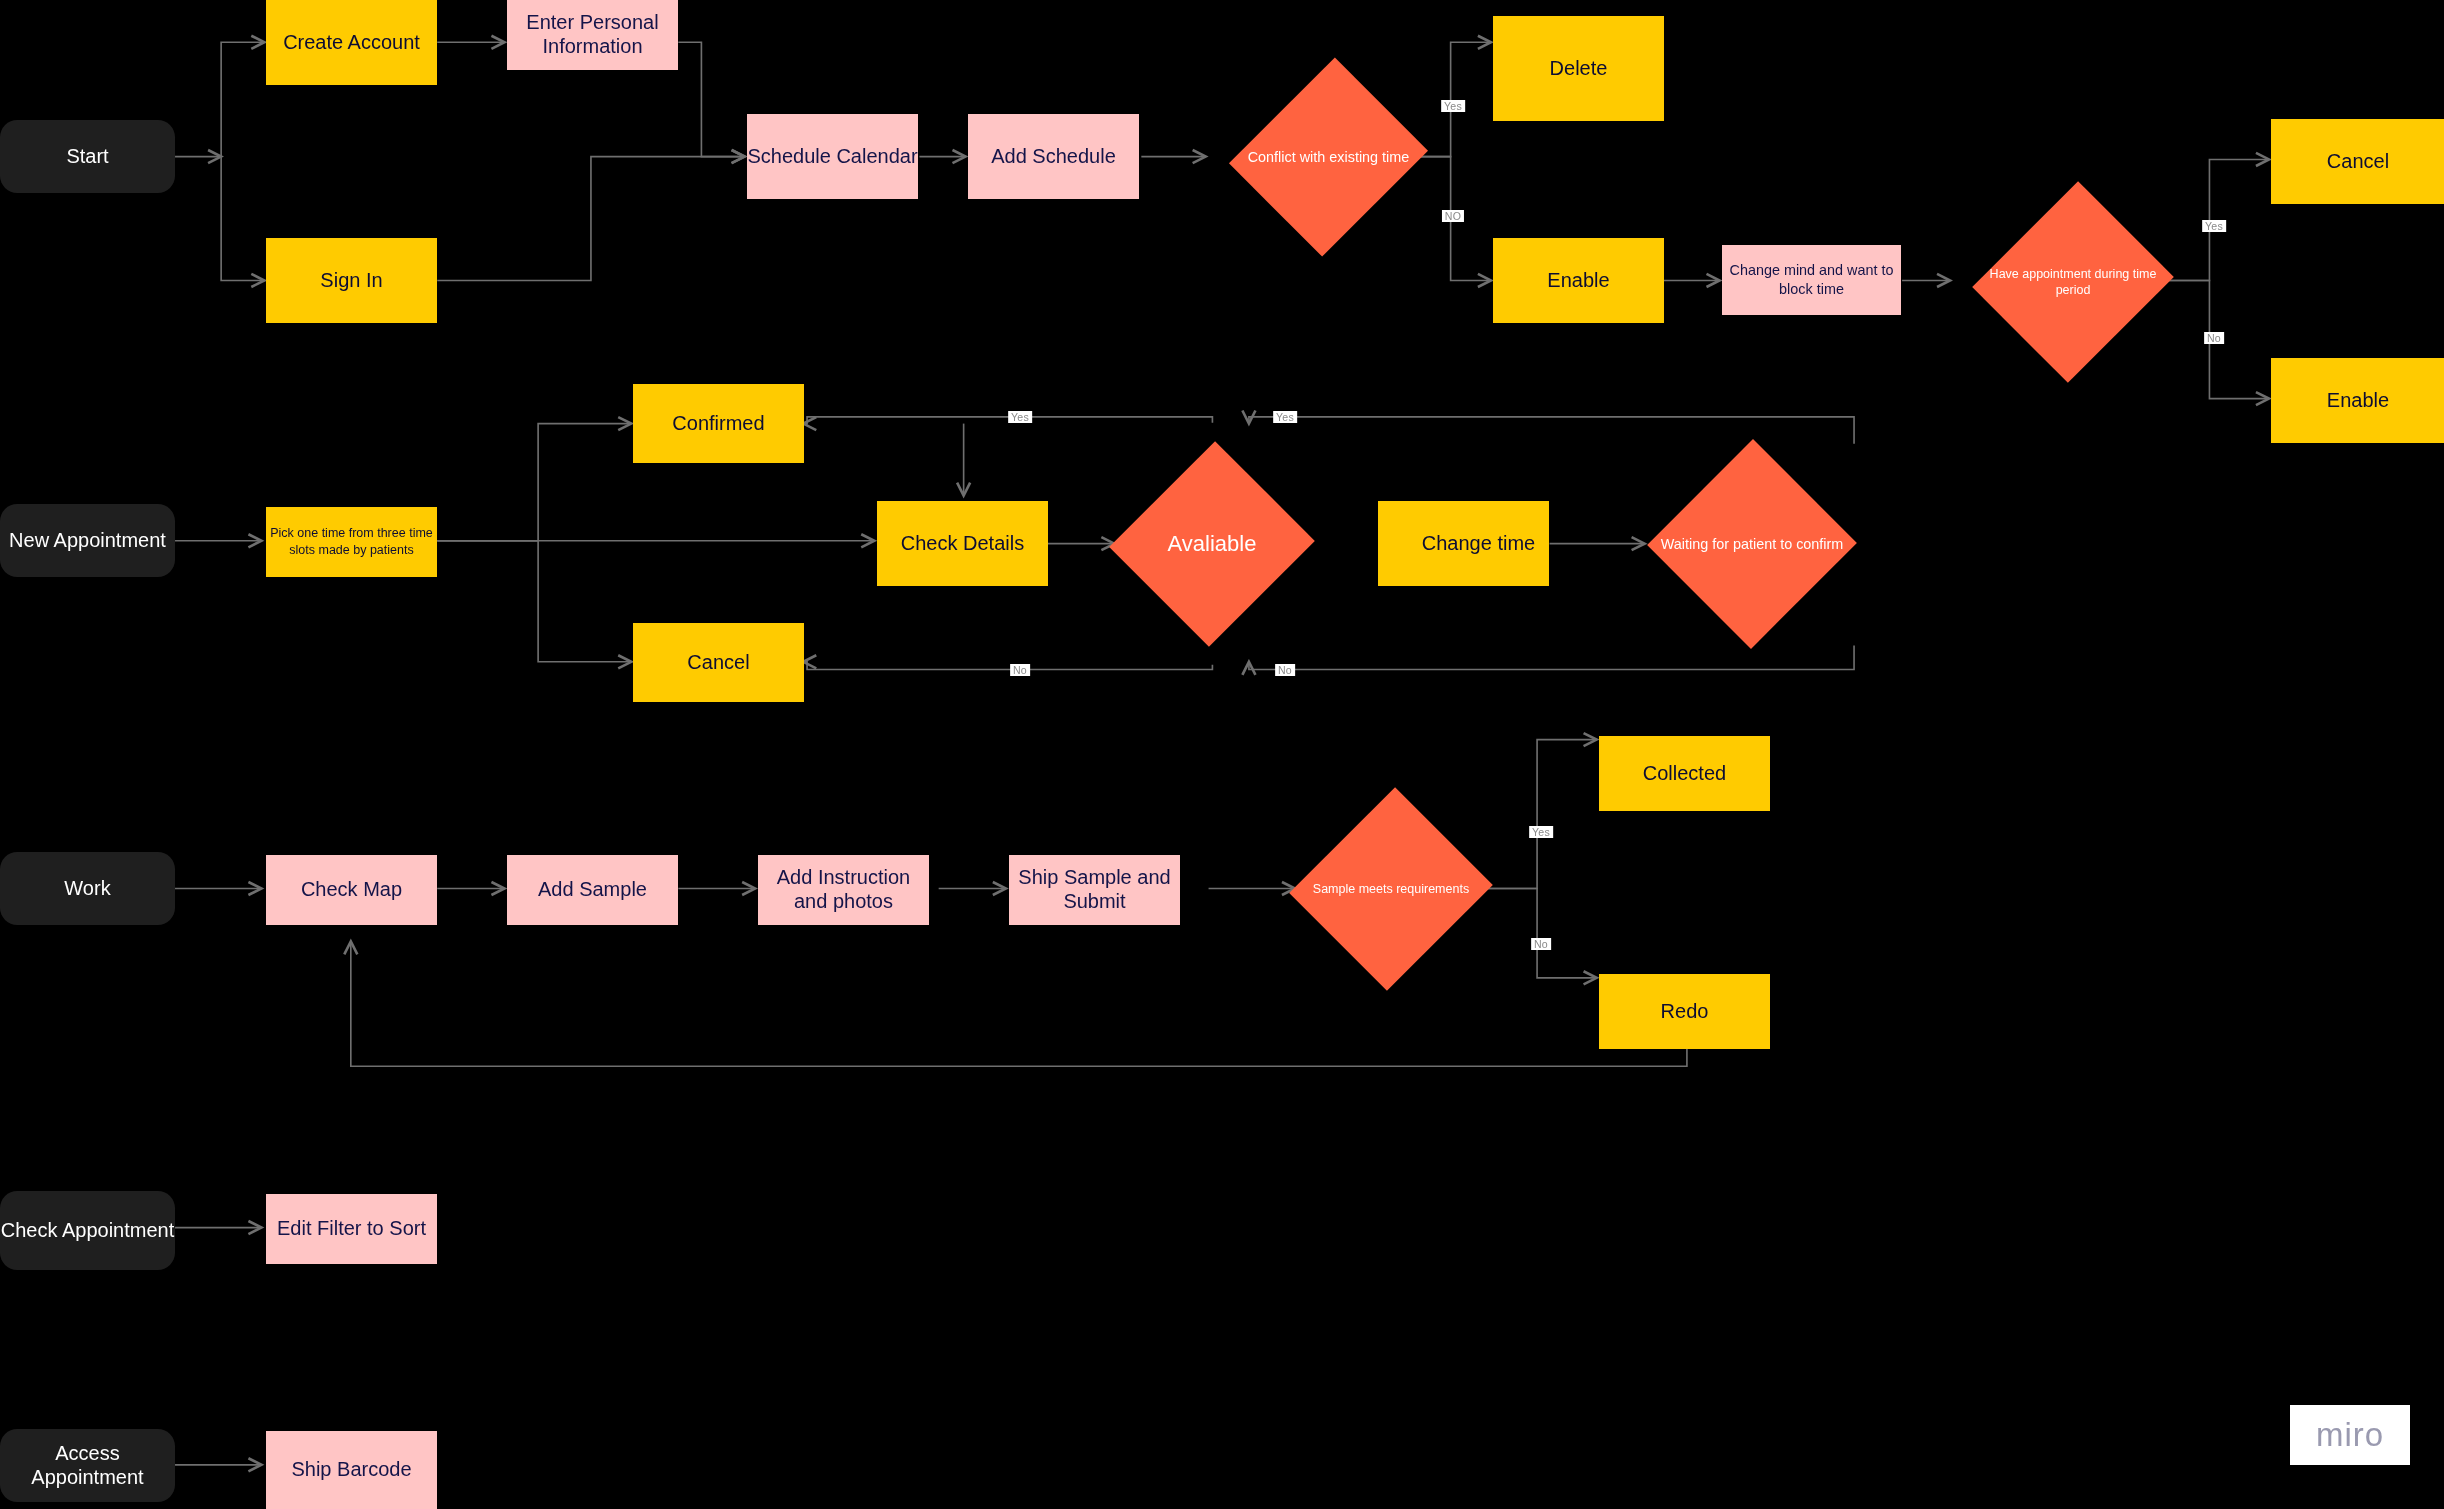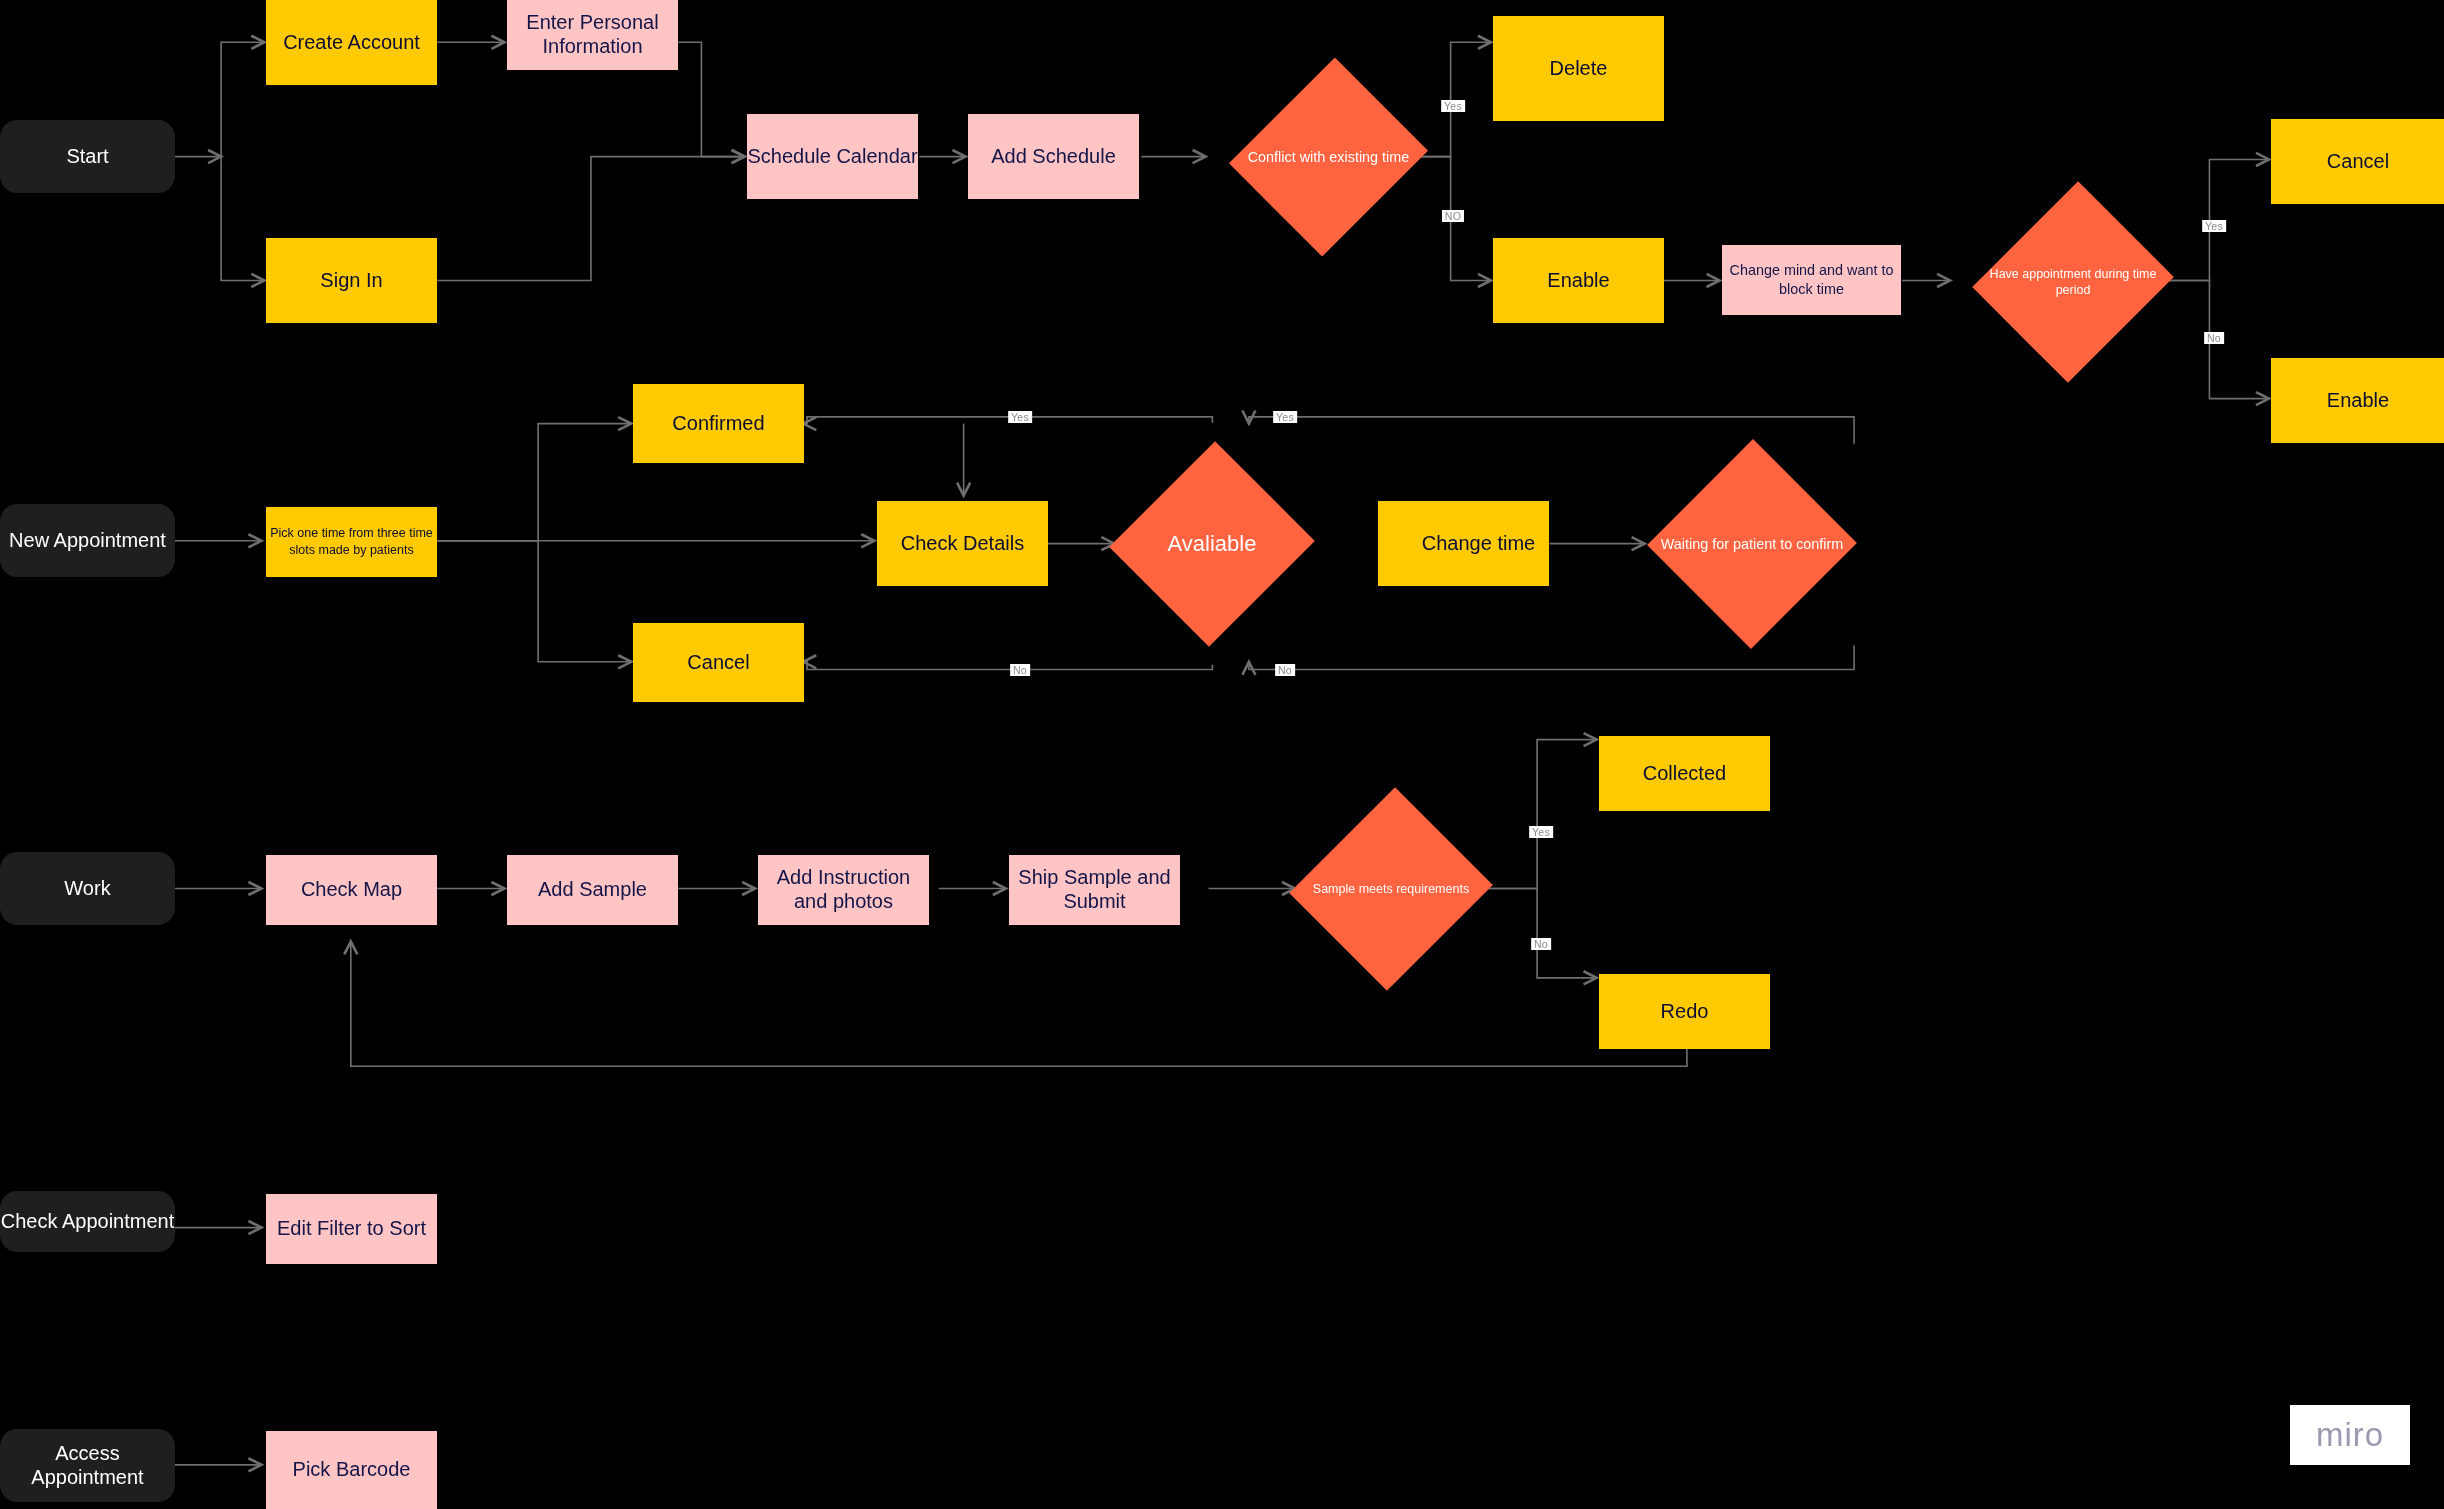--- a/index.html
+++ b/index.html
@@ -237,32 +237,32 @@
   <div class="node yellow" style="left:1599px;top:736px;width:171px;height:75px;">
     <span>Collected</span>
   </div>
   <div class="node yellow" style="left:1599px;top:974px;width:171px;height:75px;">
     <span>Redo</span>
   </div>
 
   <div class="edgelabel" style="left:1541px;top:832px;">Yes</div>
   <div class="edgelabel" style="left:1541px;top:944px;">No</div>
 
-  <div class="node terminal" style="left:0px;top:1191px;width:175px;height:61px;">
+  <div class="node terminal" style="left:0px;top:1191px;width:175px;height:79px;">
     <span>Check Appointment</span>
   </div>
   <div class="node pink" style="left:266px;top:1194px;width:171px;height:70px;">
     <span>Edit Filter to Sort</span>
   </div>
 
   <div class="node terminal" style="left:0px;top:1429px;width:175px;height:73px;">
     <span>Access Appointment</span>
   </div>
   <div class="node pink" style="left:266px;top:1431px;width:171px;height:78px;">
-    <span>Pick Barcode</span>
+    <span>Ship Barcode</span>
   </div>
 
   <div class="watermark" style="left:2290px;top:1405px;width:120px;height:60px;">
     <span>miro</span>
   </div>
 
 </div>
 
 
 </body></html>

